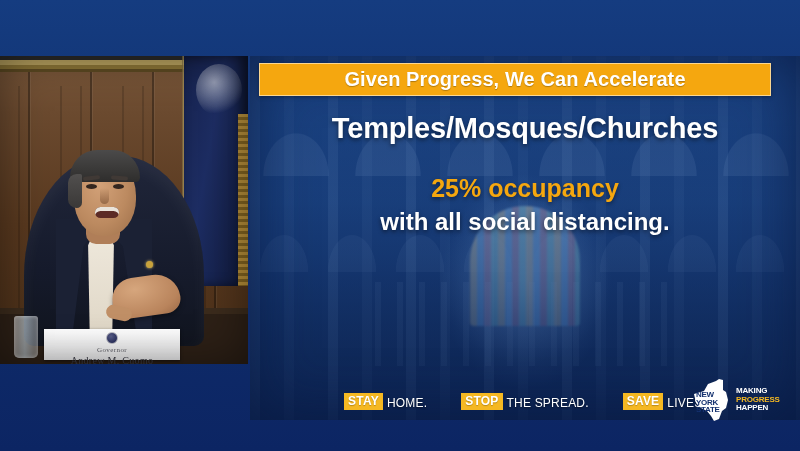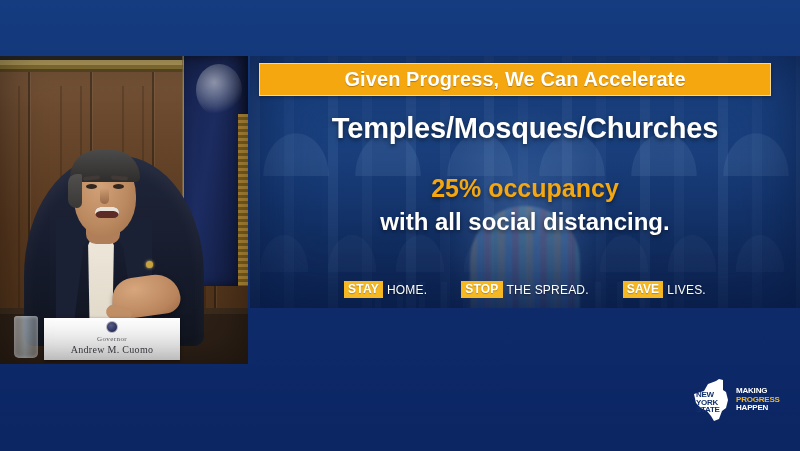--- a/index.html
+++ b/index.html
@@ -149,21 +149,21 @@
     background:radial-gradient(ellipse at 35% 30%, #d6a67d, #b9845c 70%, #9c6a47 100%);
     transform:rotate(-8deg);
     box-shadow:0 2px 5px rgba(0,0,0,.35);
   }
   .vp-finger {
     position:absolute; left:106px; bottom:44px; width:26px; height:14px;
     border-radius:10px; background:#c08f66; transform:rotate(12deg);
   }
   
   .vp-nameplate {
-    position:absolute; left:44px; bottom:4px; width:136px; height:42px;
+    position:absolute; left:44px; bottom:4px; width:136px; height:31px;
     background:linear-gradient(180deg,#ffffff,#e9e9ea);
     box-shadow:0 1px 3px rgba(0,0,0,.5);
     text-align:center;
     padding-top:3px;
   }
   .vp-seal {
     width:12px; height:12px; margin:0 auto 2px;
     border-radius:50%;
     background:radial-gradient(circle at 40% 35%, #5a5f8a, #2b3160 70%, #191d3c);
     border:1px solid #b9b9c2;
@@ -177,21 +177,21 @@
     box-shadow:inset 0 0 4px rgba(255,255,255,.5);
   }
   .vp-vignette {
     position:absolute; inset:0;
     box-shadow:inset 0 0 46px rgba(0,0,0,.45);
     pointer-events:none;
   }
 
   
   #slide-panel {
-    position:absolute; left:250px; top:56px; width:550px; height:252px;
+    position:absolute; left:250px; top:56px; width:550px; height:364px;
     overflow:hidden;
     background:#0f2f6e;
   }
   .sl-photo {
     position:absolute; inset:0;
     background:
       radial-gradient(ellipse 120px 150px at 50% 62%, rgba(120,170,230,.55), rgba(40,90,170,0) 72%),
       linear-gradient(180deg, #2c5b9e 0%, #24508f 22%, #1d437e 55%, #15315f 82%, #102550 100%);
   }
   
@@ -298,21 +298,21 @@
     text-shadow:0 2px 4px rgba(0,0,0,.5);
     line-height:1.3; margin-top:2px;text-align:center;
   }
 
   
   #tagline {
     position:absolute; left:0; bottom:10px; width:100%;
     display:flex; align-items:center; justify-content:center;
     gap:34px;
   }
-  .tag-group { display:flex; align-items:center; gap:4px; white-space:nowrap; }
+  .tag-group { display:flex; align-items:flex-end; gap:4px; white-space:nowrap; }
   .tag-hl {
     background:#f5b822; color:#ffffff;
     font-size:12px; font-weight:bold; letter-spacing:.2px;
     padding:1px 4px 2px;
     text-shadow:0 1px 1px rgba(0,0,0,.25);
   }
   .tag-rest {
     color:#ffffff; font-size:12px; font-weight:normal; letter-spacing:.2px;
     text-shadow:0 1px 2px rgba(0,0,0,.5);
   }

